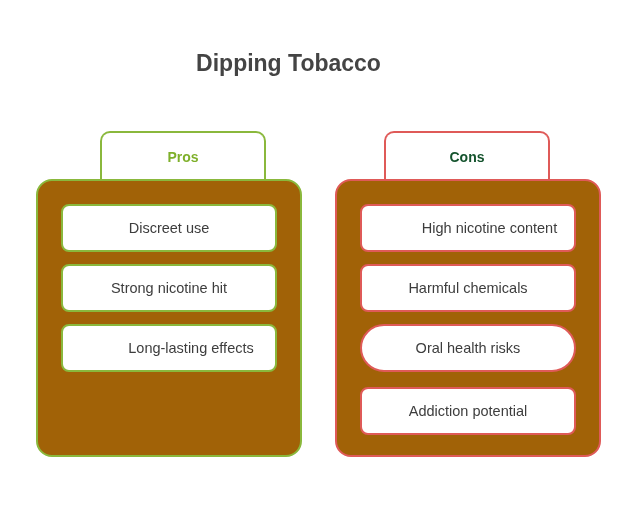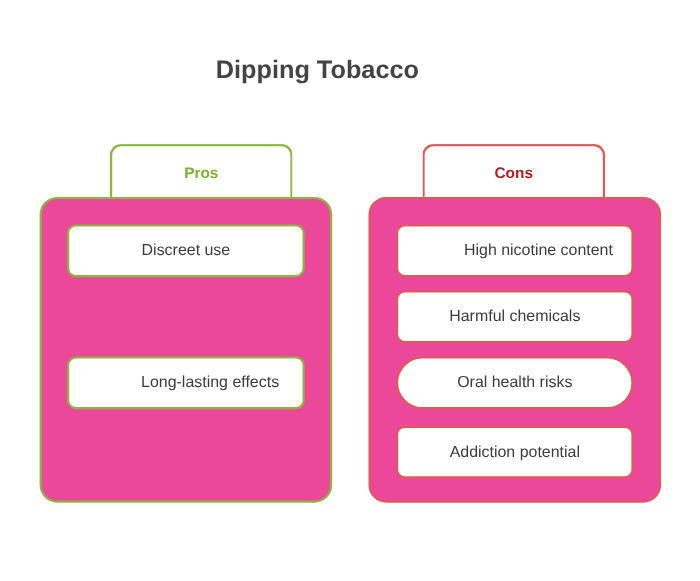--- a/index.html
+++ b/index.html
@@ -4,38 +4,39 @@
   <style>
     html, body { margin: 0; padding: 0; background: #ffffff; }
     body { width: 636px; height: 528px; position: relative; overflow: hidden;
            font-family: "Liberation Sans", "DejaVu Sans", sans-serif; }
     .title { position: absolute; left: 0; top: 50px; width: 577px; text-align: center;
              font-size: 23px; font-weight: bold; color: #444444; }
     .tab { position: absolute; top: 131px; width: 166px; height: 50px; box-sizing: border-box;
            border: 2px solid; border-bottom: none; border-radius: 10px 10px 0 0; background: #fff;
            text-align: center; font-weight: bold; font-size: 14px; line-height: 48px; }
     .panel { position: absolute; top: 179px; width: 266px; height: 278px; box-sizing: border-box;
-             border: 2px solid; border-radius: 16px; background: #ec4899; }
+             border: 2px solid; border-radius: 16px; background: #a16207; }
     .item { position: absolute; left: 23px; width: 216px; height: 48px; box-sizing: border-box;
             border: 2px solid; border-radius: 8px; background: #fff; text-align: center;
             line-height: 44px; font-size: 14.5px; color: #3d3d3d; }
     .pros .tab, .pros .panel, .pros .item { border-color: #8ab83c; }
     .pros .tab { color: #7fb02b; margin-left: 16px; }
     .cons .tab, .cons .panel, .cons .item { border-color: #df5a58; }
-    .cons .tab { color: #b91c1c; }
+    .cons .tab { color: #14532d; }
   </style>
 </head>
 <body>
 
 <div class="title">Dipping Tobacco</div>
 
 <div class="pros">
   <div class="tab" style="left:84px;">Pros</div>
   <div class="panel" style="left:36px;">
     <div class="item" style="top:23px;">Discreet use</div>
+    <div class="item" style="top:83px;">Strong nicotine hit</div>
     <div class="item" style="top:143px;padding-left:44px;">Long-lasting effects</div>
   </div>
 </div>
 
 <div class="cons">
   <div class="tab" style="left:384px;">Cons</div>
   <div class="panel" style="left:335px;">
     <div class="item" style="top:23px;padding-left:43px;">High nicotine content</div>
     <div class="item" style="top:83px;">Harmful chemicals</div>
     <div class="item" style="top:143px;border-radius:24px;">Oral health risks</div>

